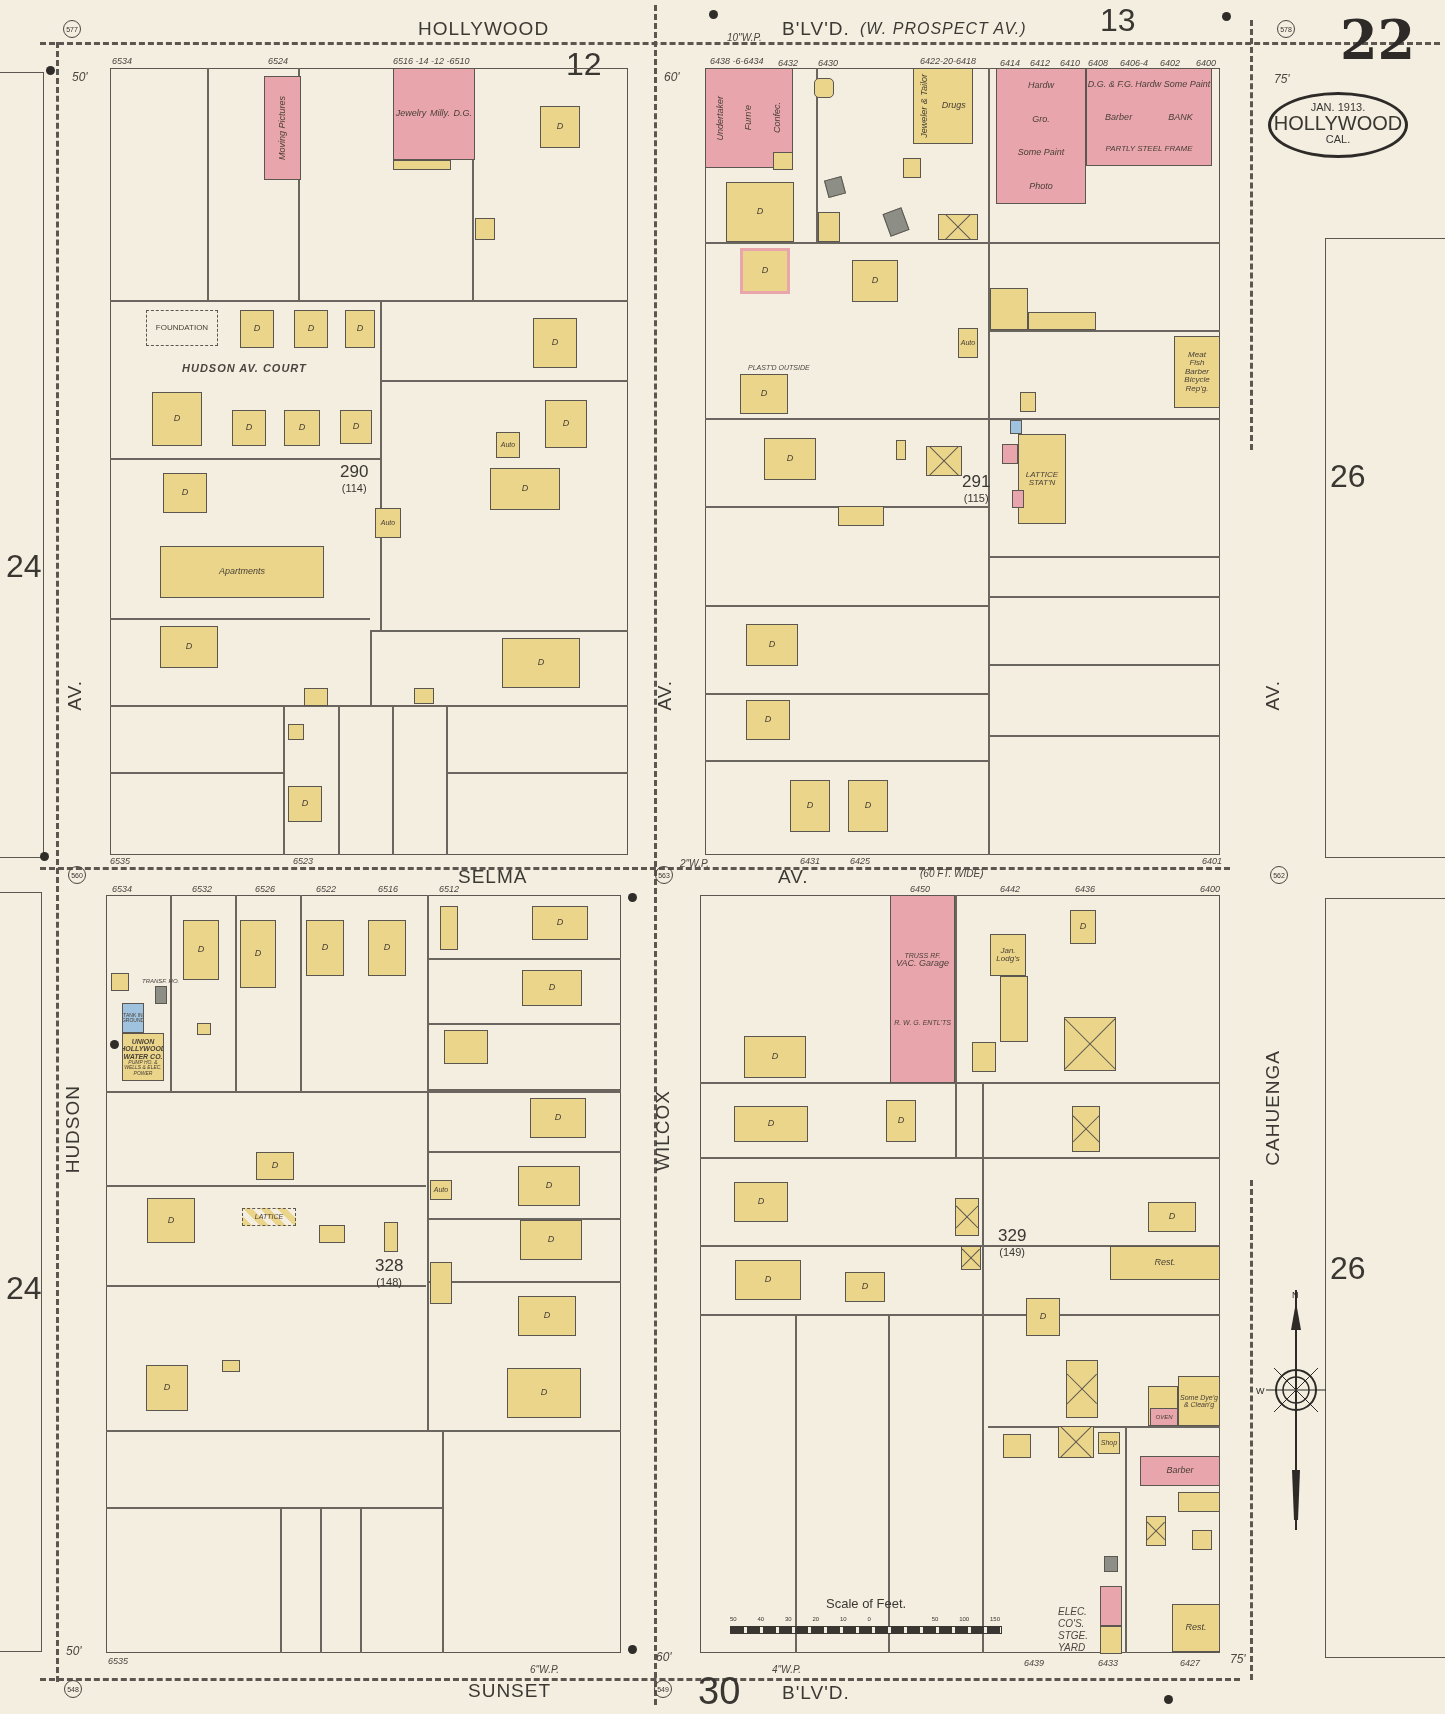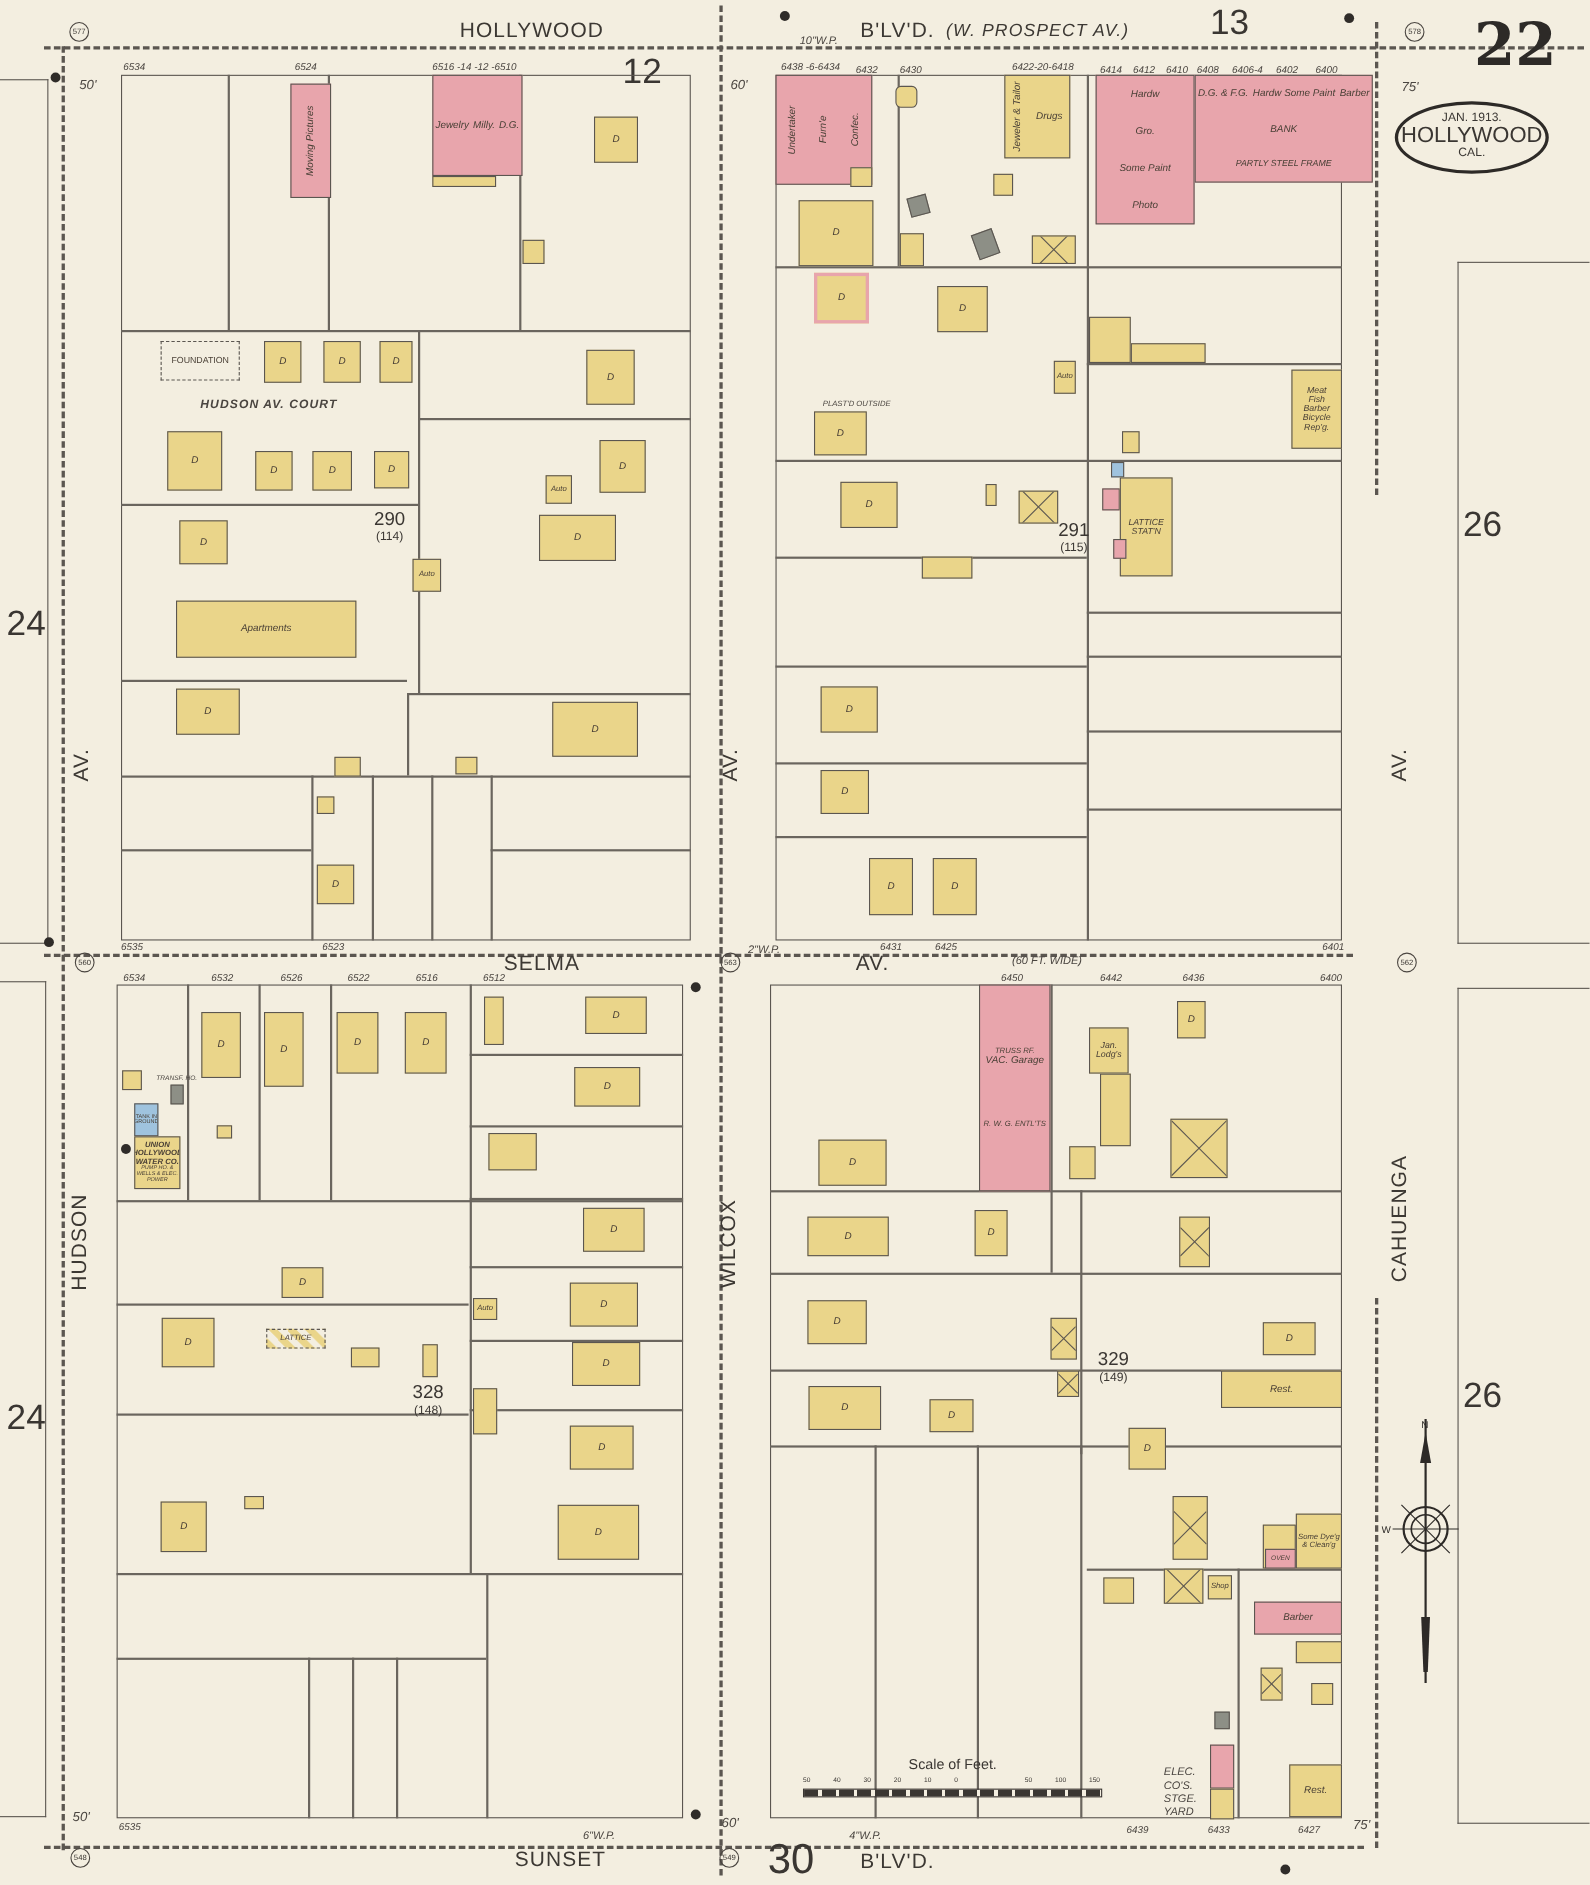--- a/index.html
+++ b/index.html
@@ -209,21 +209,21 @@
 <div class="bldg frame" style="left:913px;top:68px;width:60px;height:76px;justify-content:space-around;">
   <span class="vert">Jeweler &amp; Tailor</span>
   <span>Drugs</span>
 </div>
 <div class="bldg brick" style="left:996px;top:68px;width:90px;height:136px;flex-direction:column;justify-content:space-around;">
   <span>Hardw</span>
   <span>Gro.</span>
   <span>Some Paint</span>
   <span>Photo</span>
 </div>
-<div class="bldg brick" style="left:1086px;top:68px;width:162px;height:98px;flex-wrap:wrap;justify-content:space-around;">
+<div class="bldg brick" style="left:1086px;top:68px;width:126px;height:98px;flex-wrap:wrap;justify-content:space-around;">
   <span>D.G. &amp; F.G.</span>
   <span>Hardw Some Paint</span>
   <span>Barber</span>
   <span>BANK</span>
   <span style="width:100%;font-size:8px;">PARTLY STEEL FRAME</span>
 </div>
 <div class="bldg iron" style="left:826px;top:178px;width:18px;height:18px;transform:rotate(-15deg);"></div>
 <div class="bldg iron" style="left:886px;top:210px;width:20px;height:24px;transform:rotate(-20deg);"></div>
 <div class="bldg frame" style="left:726px;top:182px;width:68px;height:60px;">
     <span>D</span>

